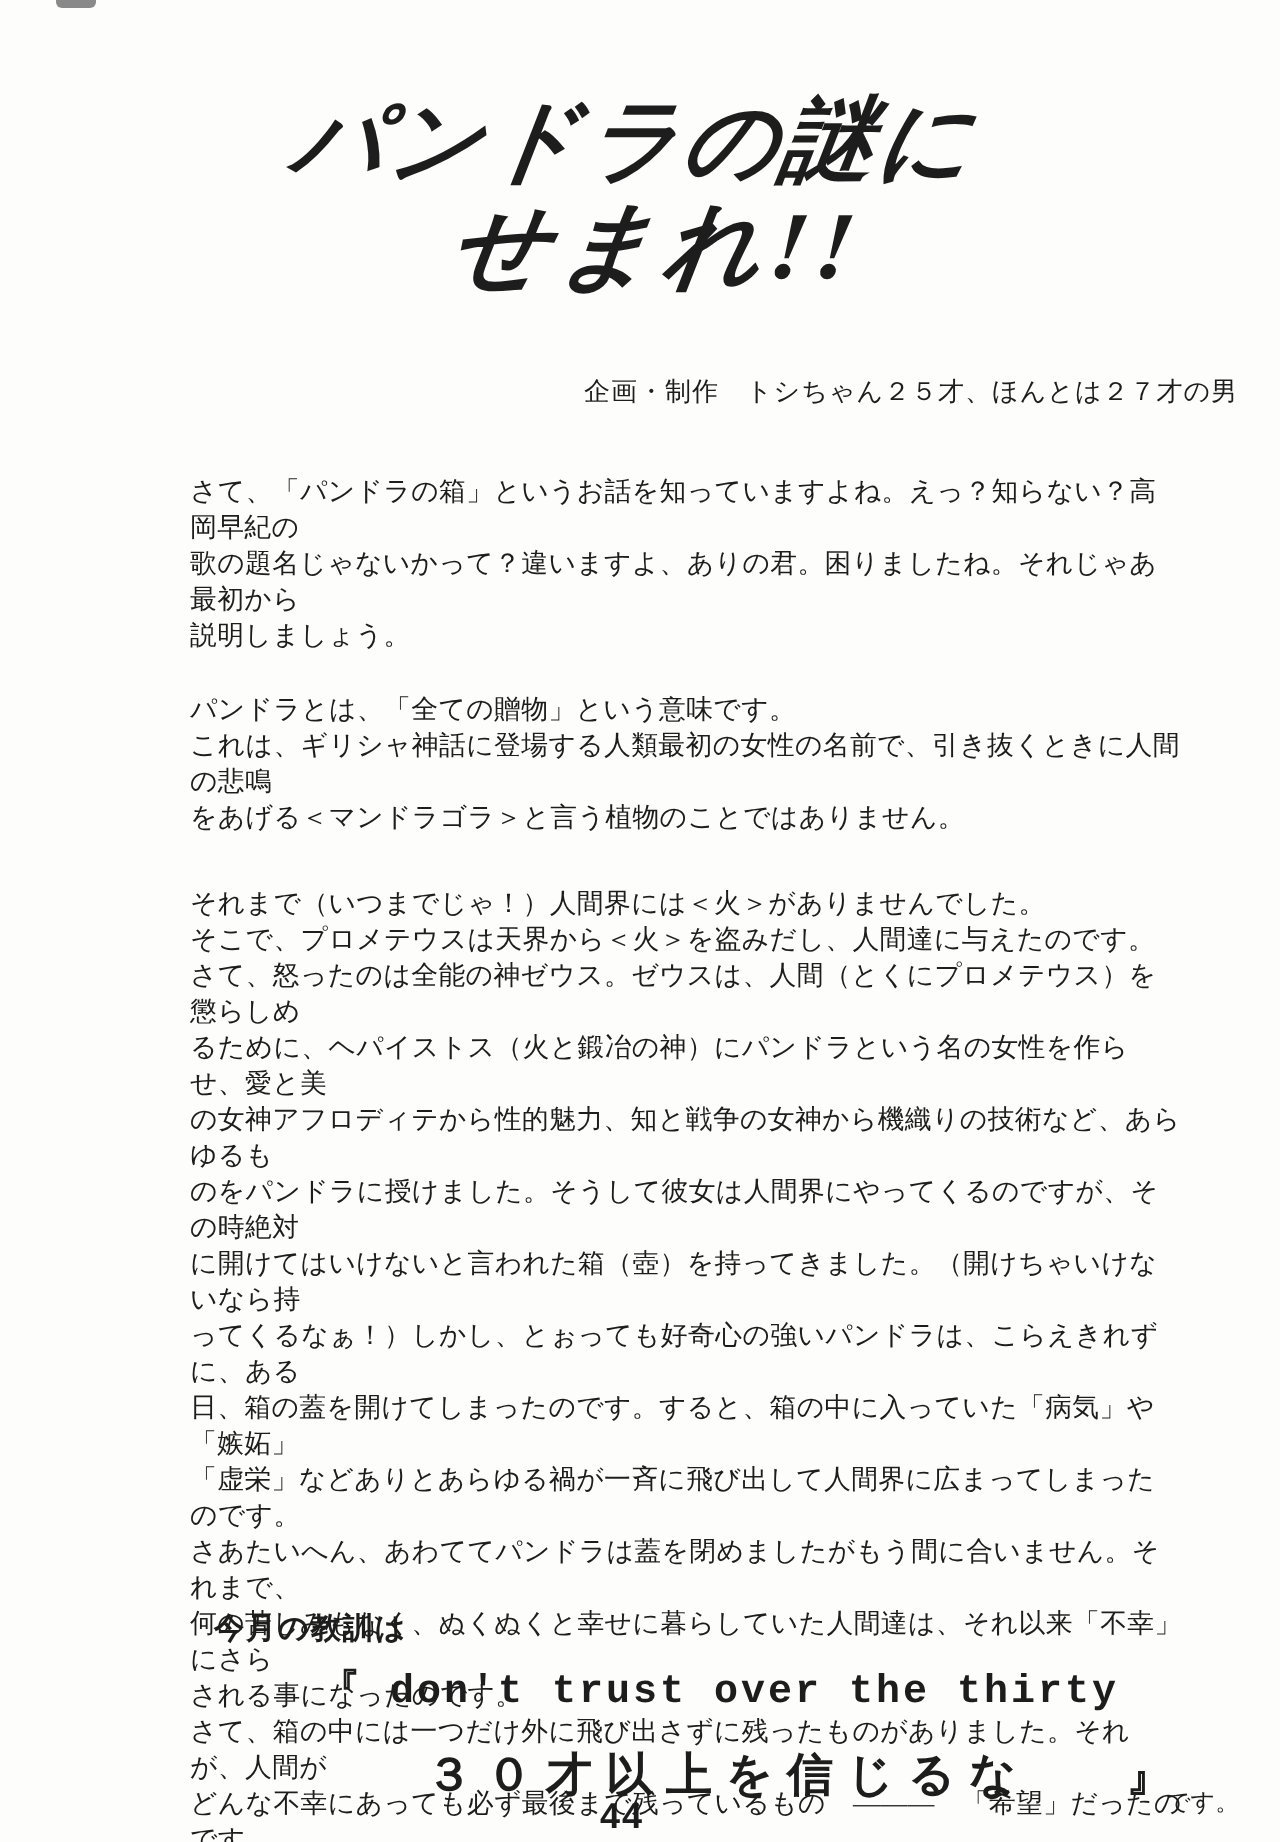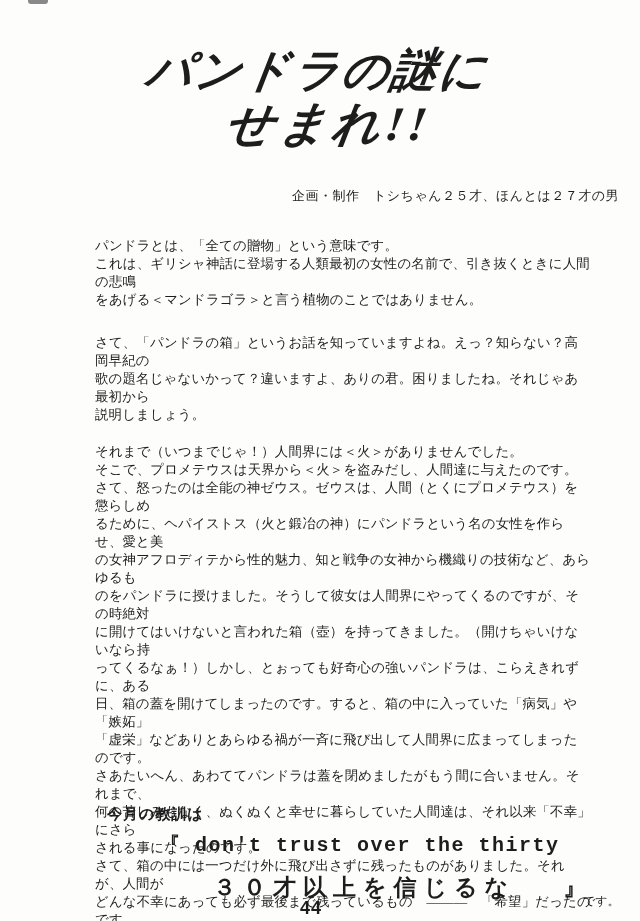--- a/index.html
+++ b/index.html
@@ -84,26 +84,26 @@
   <div class="scan-mark"></div>
 
   <div class="title">
     <span class="title-line1">パンドラの謎に</span>
     <span class="title-line2">せまれ!!</span>
   </div>
 
   <div class="credit">企画・制作　トシちゃん２５才、ほんとは２７才の男</div>
 
   <div class="body-text">
+    <p class="para para-2">さて、「パンドラの箱」というお話を知っていますよね。えっ？知らない？高岡早紀の
+歌の題名じゃないかって？違いますよ、ありの君。困りましたね。それじゃあ最初から
+説明しましょう。</p>
     <p class="para para-1">パンドラとは、「全ての贈物」という意味です。
 これは、ギリシャ神話に登場する人類最初の女性の名前で、引き抜くときに人間の悲鳴
 をあげる＜マンドラゴラ＞と言う植物のことではありません。</p>
-    <p class="para para-2">さて、「パンドラの箱」というお話を知っていますよね。えっ？知らない？高岡早紀の
-歌の題名じゃないかって？違いますよ、ありの君。困りましたね。それじゃあ最初から
-説明しましょう。</p>
     <p class="para para-3">それまで（いつまでじゃ！）人間界には＜火＞がありませんでした。
 そこで、プロメテウスは天界から＜火＞を盗みだし、人間達に与えたのです。
 さて、怒ったのは全能の神ゼウス。ゼウスは、人間（とくにプロメテウス）を懲らしめ
 るために、ヘパイストス（火と鍛冶の神）にパンドラという名の女性を作らせ、愛と美
 の女神アフロディテから性的魅力、知と戦争の女神から機織りの技術など、あらゆるも
 のをパンドラに授けました。そうして彼女は人間界にやってくるのですが、その時絶対
 に開けてはいけないと言われた箱（壺）を持ってきました。（開けちゃいけないなら持
 ってくるなぁ！）しかし、とぉっても好奇心の強いパンドラは、こらえきれずに、ある
 日、箱の蓋を開けてしまったのです。すると、箱の中に入っていた「病気」や「嫉妬」
 「虚栄」などありとあらゆる禍が一斉に飛び出して人間界に広まってしまったのです。

